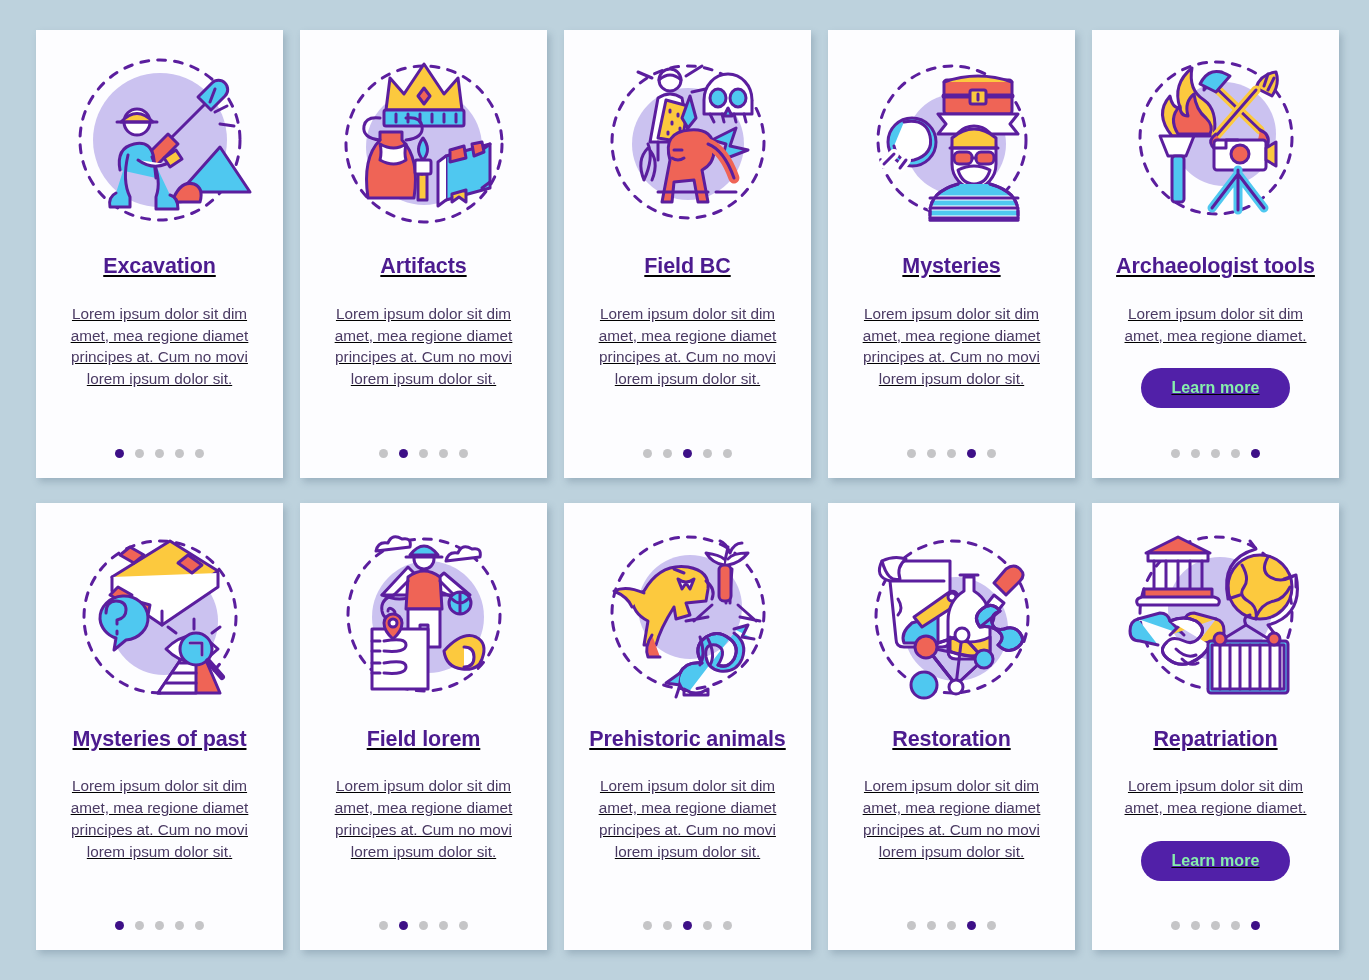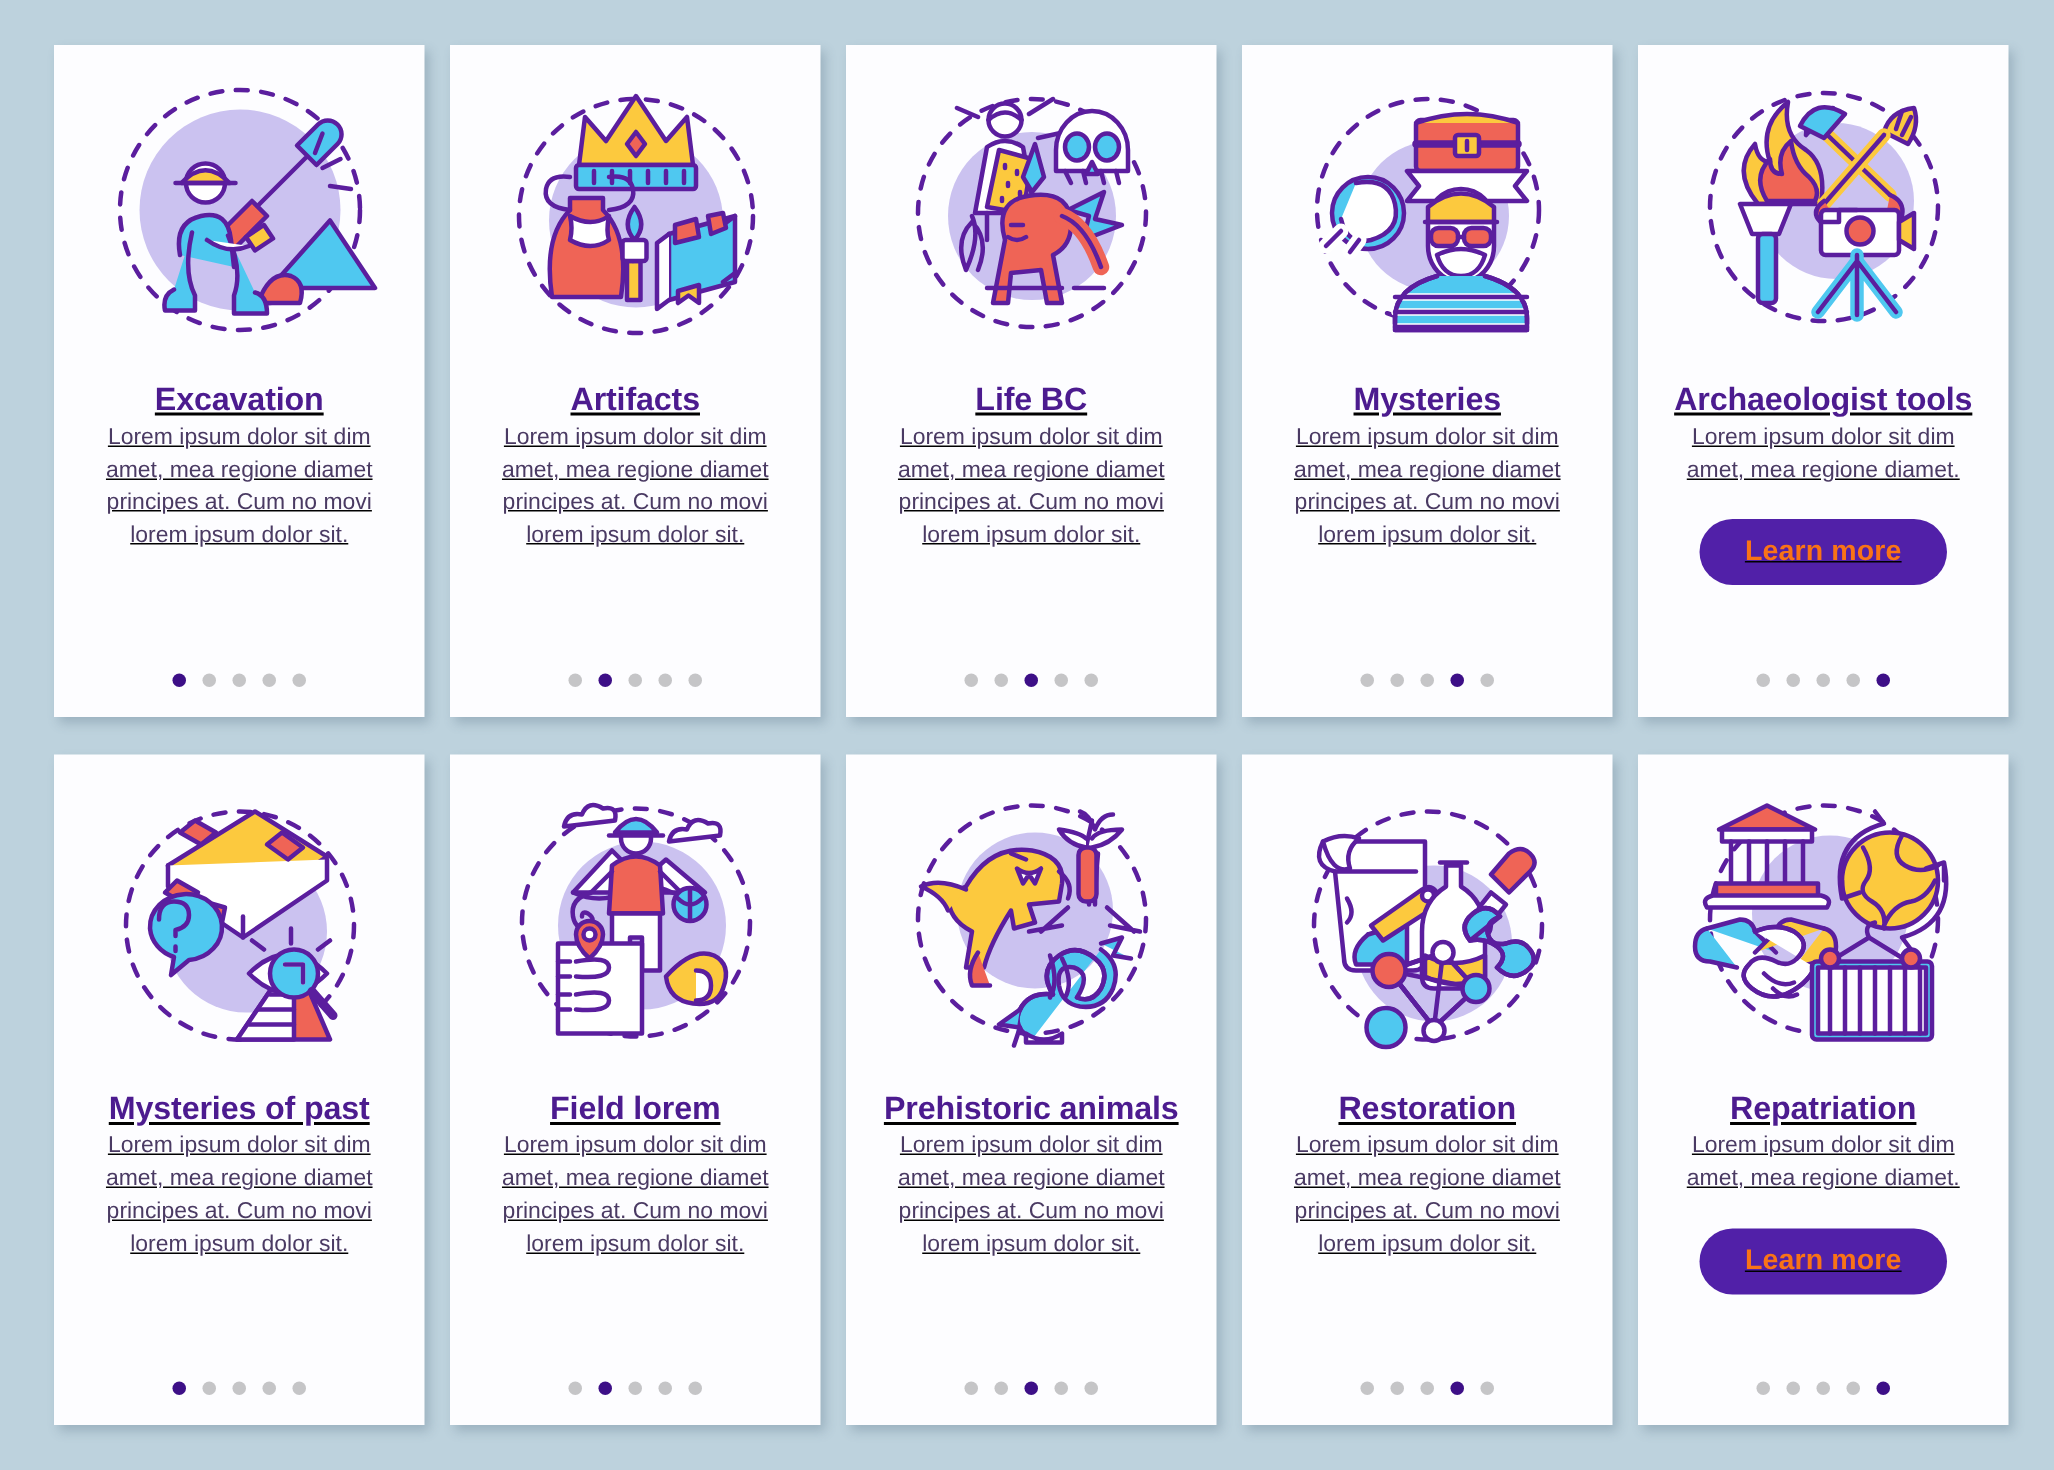--- a/index.html
+++ b/index.html
@@ -70,28 +70,29 @@
     line-height: 1.3;
     margin-top: 16px;
     letter-spacing: -0.1px;
   }
 
   .desc {
     color: #4a3a63;
     font-size: 15.3px;
     text-align: center;
     line-height: 1.42;
+    margin-top: 22px;
     max-width: 205px;
   }
 
   .btn {
     margin-top: 22px;
     background: #5120a8;
-    color: #f97316;
-    font-size: 19px;
+    color: #86efac;
+    font-size: 16px;
     font-weight: bold;
     border: none;
     border-radius: 22px;
     padding: 11px 30px;
     cursor: pointer;
     letter-spacing: 0.1px;
   }
 
   .dots {
     display: flex;
@@ -213,21 +214,21 @@
     <path d="M56 128 q10 -22 4 -36 M60 96 q12 12 4 32 M60 96 q-12 12 -4 32"></path>
     <path d="M82 108 q-8 -28 20 -30 q24 -2 24 20 q0 14 -12 20 l6 32 -10 0 -4 -22 -20 2 -2 20 -10 0 z" fill="#ef6456"></path>
     <path d="M120 92 q16 6 26 34" stroke="#ef6456" stroke-width="11"></path>
     <path d="M120 92 q16 6 26 34"></path>
     <path d="M86 98 l8 0 M84 106 q6 4 12 0"></path>
     <path d="M70 140 l50 0 M128 140 l20 0"></path>
   </g>
 </svg>
         </div>
         <div class="txtwrap">
-          <div class="title">Life BC</div>
+          <div class="title">Field BC</div>
           <div class="desc">Lorem ipsum dolor sit dim amet, mea regione diamet principes at. Cum no movi lorem ipsum dolor sit.</div>
           <div class="flexfill"></div>
           <div class="dots">
             <div class="dot"></div>
             <div class="dot"></div>
             <div class="dot on"></div>
             <div class="dot"></div>
             <div class="dot"></div>
           </div>
         </div>

